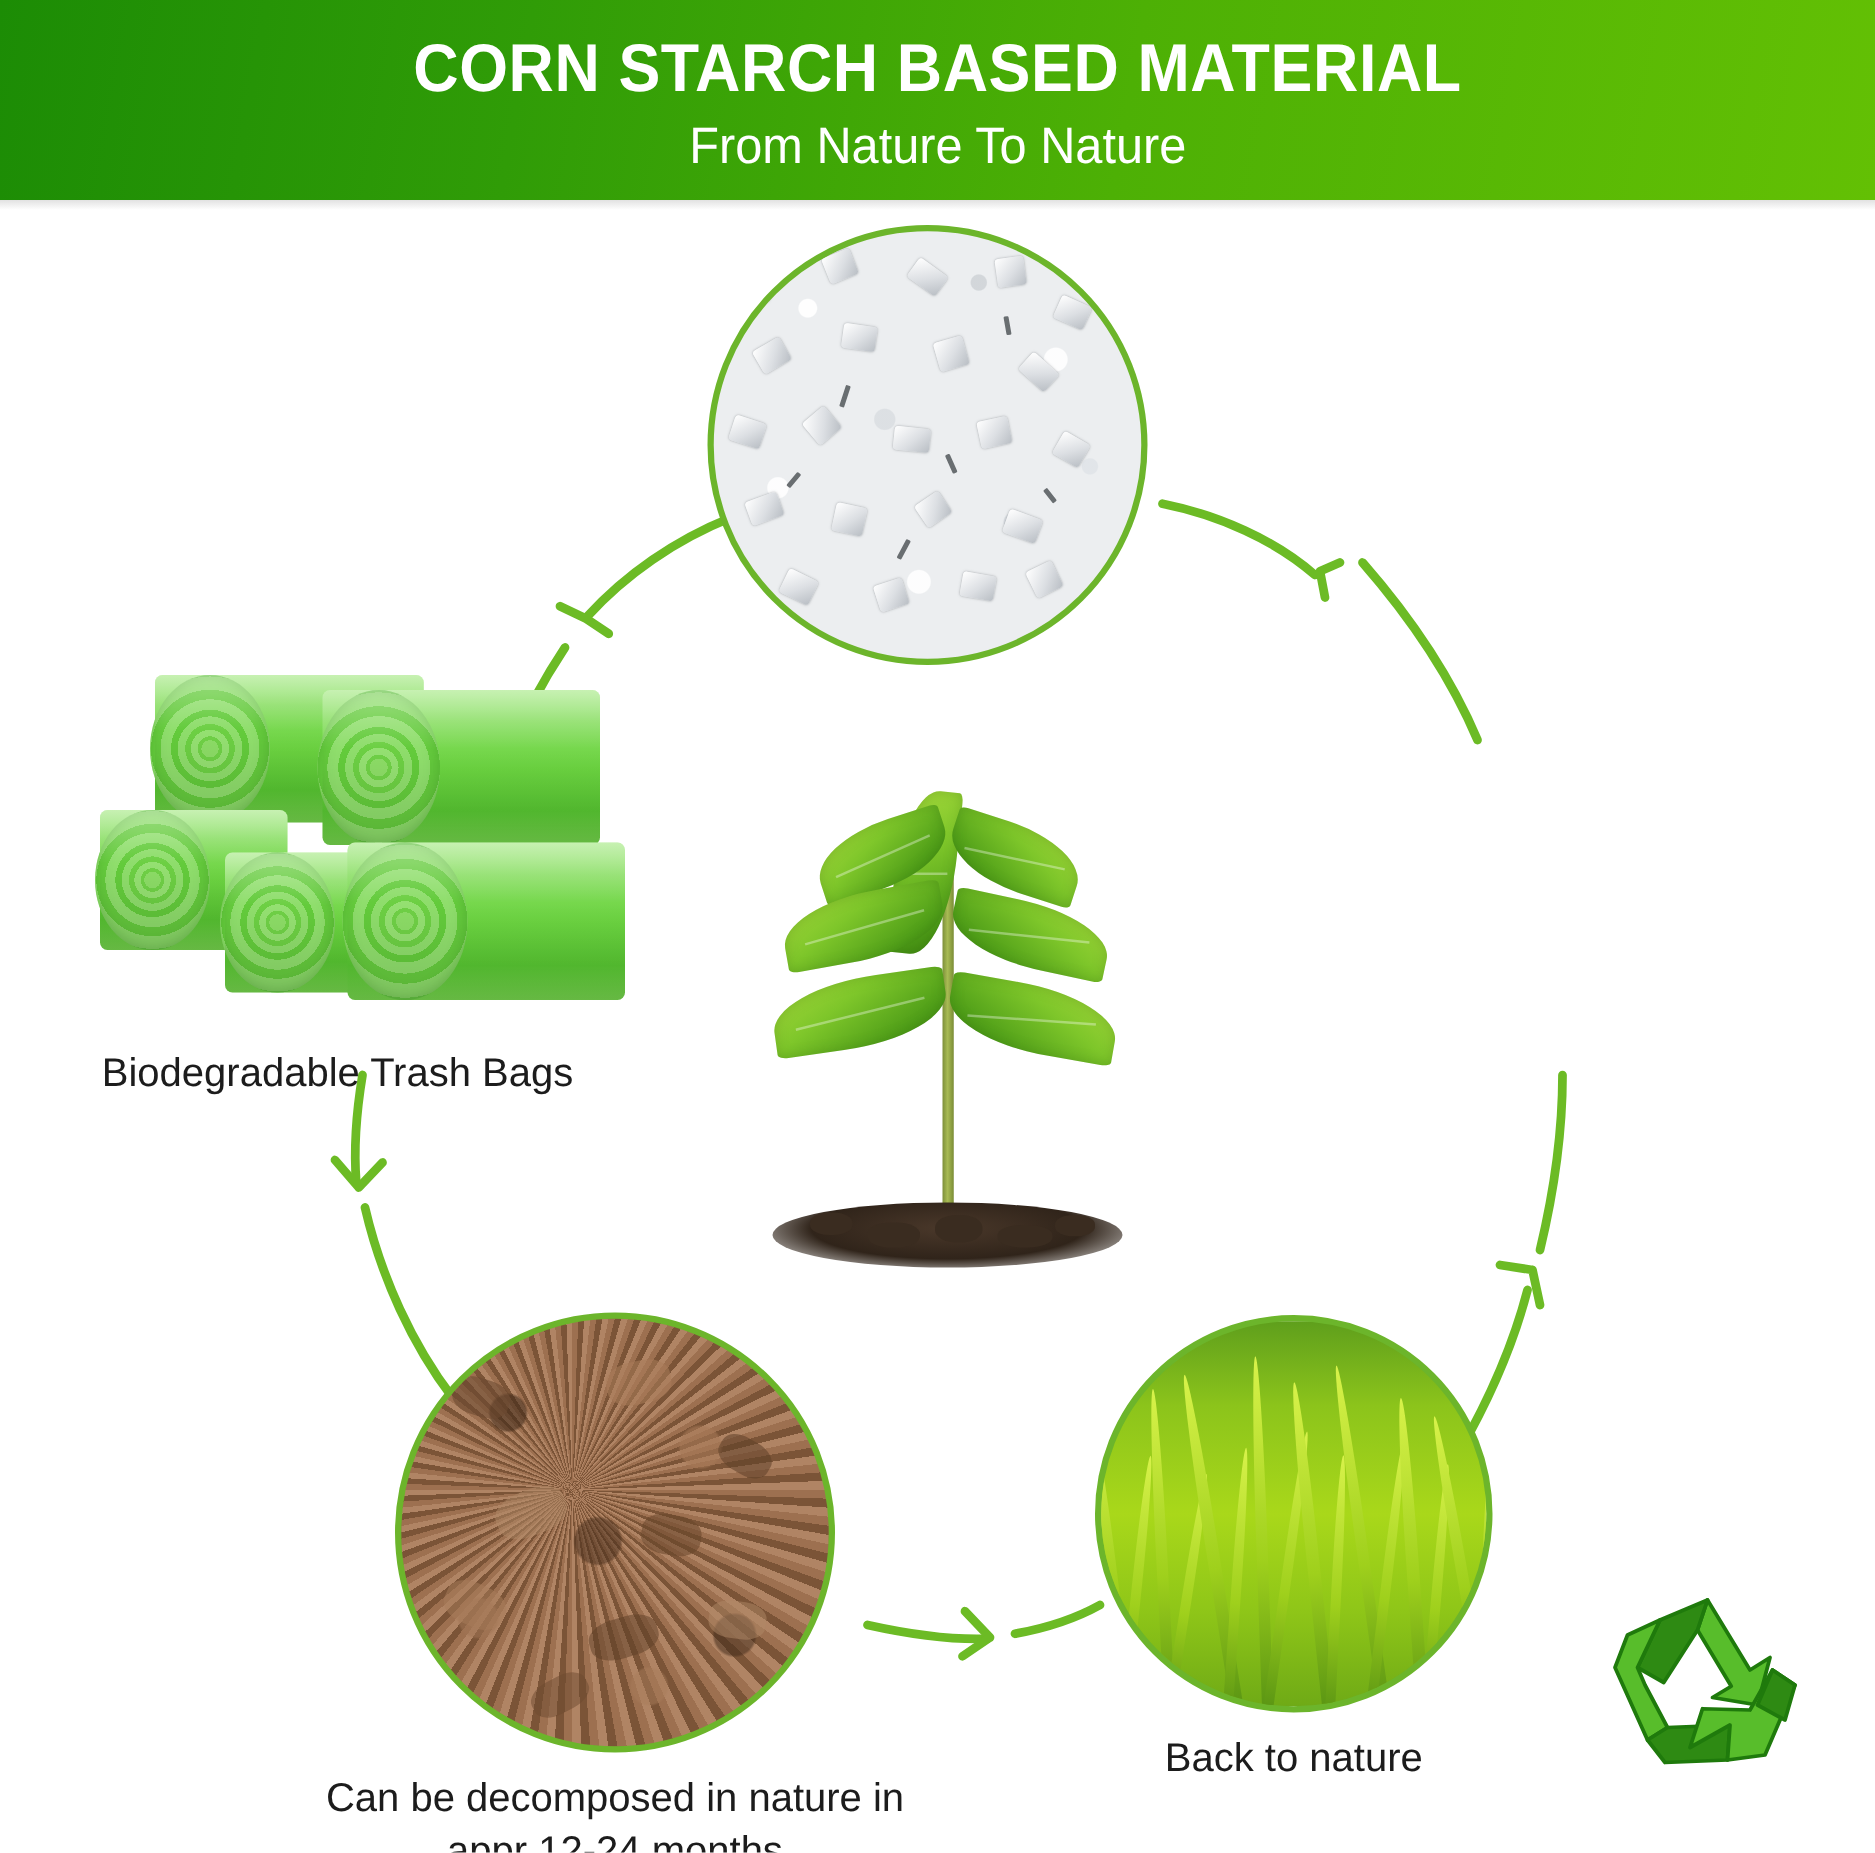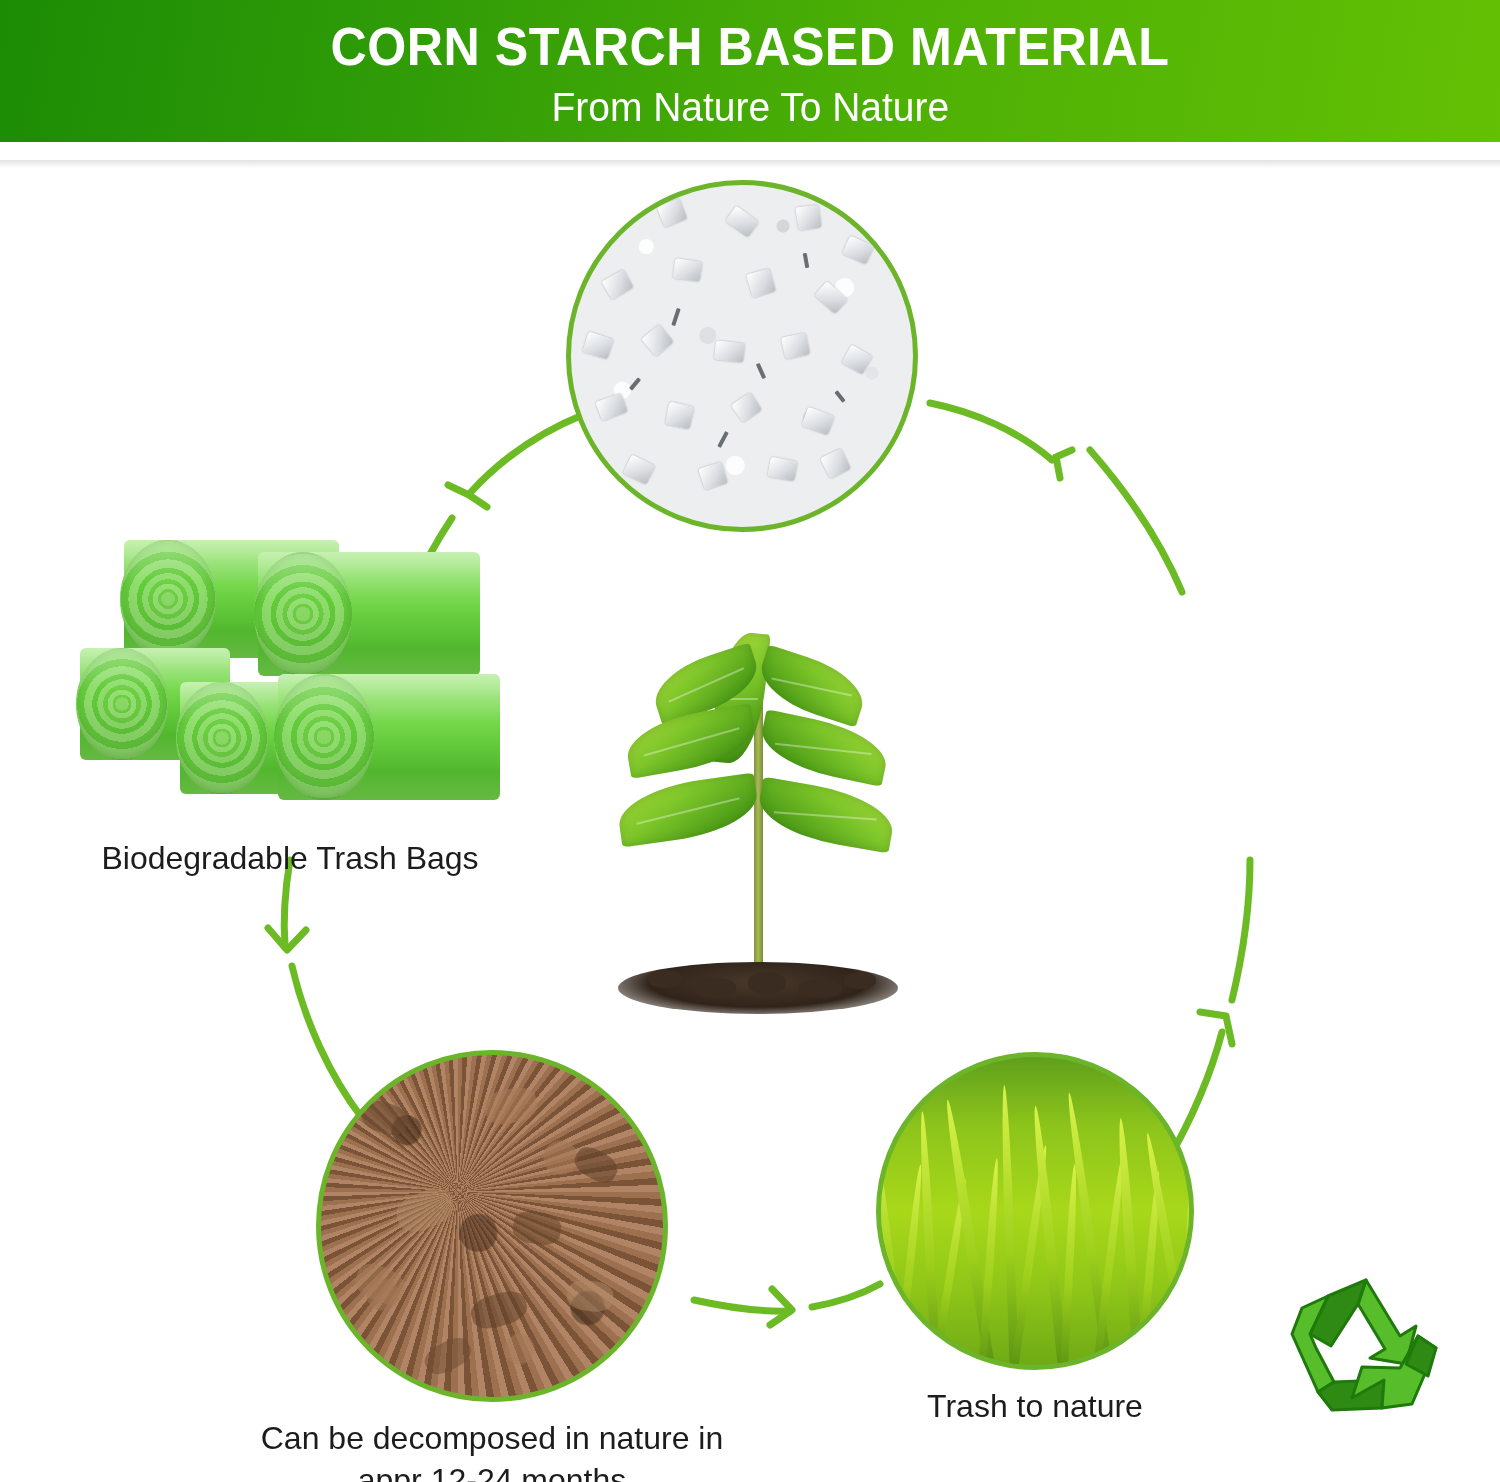--- a/index.html
+++ b/index.html
@@ -4,21 +4,21 @@
 <style>
   html,body{margin:0;padding:0;}
   body{
     width:1500px;height:1482px;
     background:#ffffff;
     font-family:"Liberation Sans", sans-serif;
     overflow:hidden;position:relative;
   }
   
   .header{
-    position:absolute;left:0;top:0;width:1500px;height:142px;
+    position:absolute;left:0;top:0;width:1500px;height:160px;
     background:linear-gradient(100deg,#1c8c05 0%,#309c07 28%,#4db005 60%,#63c004 100%);
     display:flex;flex-direction:column;align-items:center;justify-content:center;
     box-sizing:border-box;padding-top:6px;
   }
   .header-title{
     color:#ffffff;font-weight:bold;font-size:54px;letter-spacing:0.5px;
     line-height:1.05;text-align:center;white-space:nowrap;
     font-family:"Liberation Sans", sans-serif;
     transform:scaleX(0.93);
   }
@@ -282,21 +282,21 @@
         <div class="cap" style="width:92px;height:112px;left:-4px;"></div>
         <div class="shade"></div>
       </div>
 
       <div class="roll" style="left:206px;top:144px;width:222px;height:126px;">
         <div class="body" style="width:222px;"></div>
         <div class="cap" style="width:100px;height:126px;left:-4px;"></div>
         <div class="shade"></div>
       </div>
     </div>
-    <div class="caption" style="left:198px;top:308px;margin-left:20px;">Biodegradable  Trash Bags</div>
+    <div class="caption" style="left:198px;top:308px;">Biodegradable  Trash Bags</div>
   </div>
 
   <div class="node" style="left:316px;top:890px;">
     <div id="soil-circle" class="circle bordered">
       <div class="grain">
         <b style="left:12%;top:14%;width:46px;height:30px;background:#6d4a30;opacity:.6;transform:rotate(18deg)"></b>
         <b style="left:48%;top:10%;width:52px;height:34px;background:#a97c59;opacity:.55;transform:rotate(-12deg)"></b>
         <b style="left:74%;top:28%;width:44px;height:28px;background:#5f3f28;opacity:.55;transform:rotate(30deg)"></b>
         <b style="left:22%;top:40%;width:58px;height:36px;background:#b08765;opacity:.5;transform:rotate(-22deg)"></b>
         <b style="left:56%;top:46%;width:48px;height:32px;background:#684629;opacity:.55;transform:rotate(10deg)"></b>
@@ -326,21 +326,21 @@
         <u style="left:53%;top:18%;width:10px;height:84%;transform:rotate(-6deg)"></u>
         <u style="left:59%;top:36%;width:8px;height:66%;transform:rotate(3deg)"></u>
         <u style="left:65%;top:14%;width:9px;height:88%;transform:rotate(-8deg)"></u>
         <u style="left:71%;top:32%;width:8px;height:70%;transform:rotate(7deg)"></u>
         <u style="left:77%;top:22%;width:10px;height:80%;transform:rotate(-4deg)"></u>
         <u style="left:83%;top:38%;width:8px;height:64%;transform:rotate(5deg)"></u>
         <u style="left:89%;top:26%;width:9px;height:76%;transform:rotate(-10deg)"></u>
         <u style="left:95%;top:34%;width:8px;height:68%;transform:rotate(2deg)"></u>
       </div>
     </div>
-    <div class="caption" style="top:334px;">Trash to nature</div>
+    <div class="caption" style="top:334px;">Back to nature</div>
   </div>
 
   <div id="seedling" style="left:608px;top:462px;">
     <div class="stem" style="left:146px;top:60px;width:9px;height:320px;"></div>
 
     <div class="leaf" style="left:108px;top:10px;width:48px;height:132px;transform:rotate(6deg)"></div>
     <div class="leaf" style="left:44px;top:36px;width:108px;height:52px;transform:rotate(-18deg)"></div>
     <div class="leaf r" style="left:150px;top:38px;width:108px;height:52px;transform:rotate(18deg)"></div>
     <div class="leaf" style="left:18px;top:92px;width:130px;height:54px;transform:rotate(-10deg)"></div>
     <div class="leaf r" style="left:152px;top:100px;width:128px;height:52px;transform:rotate(12deg)"></div>

